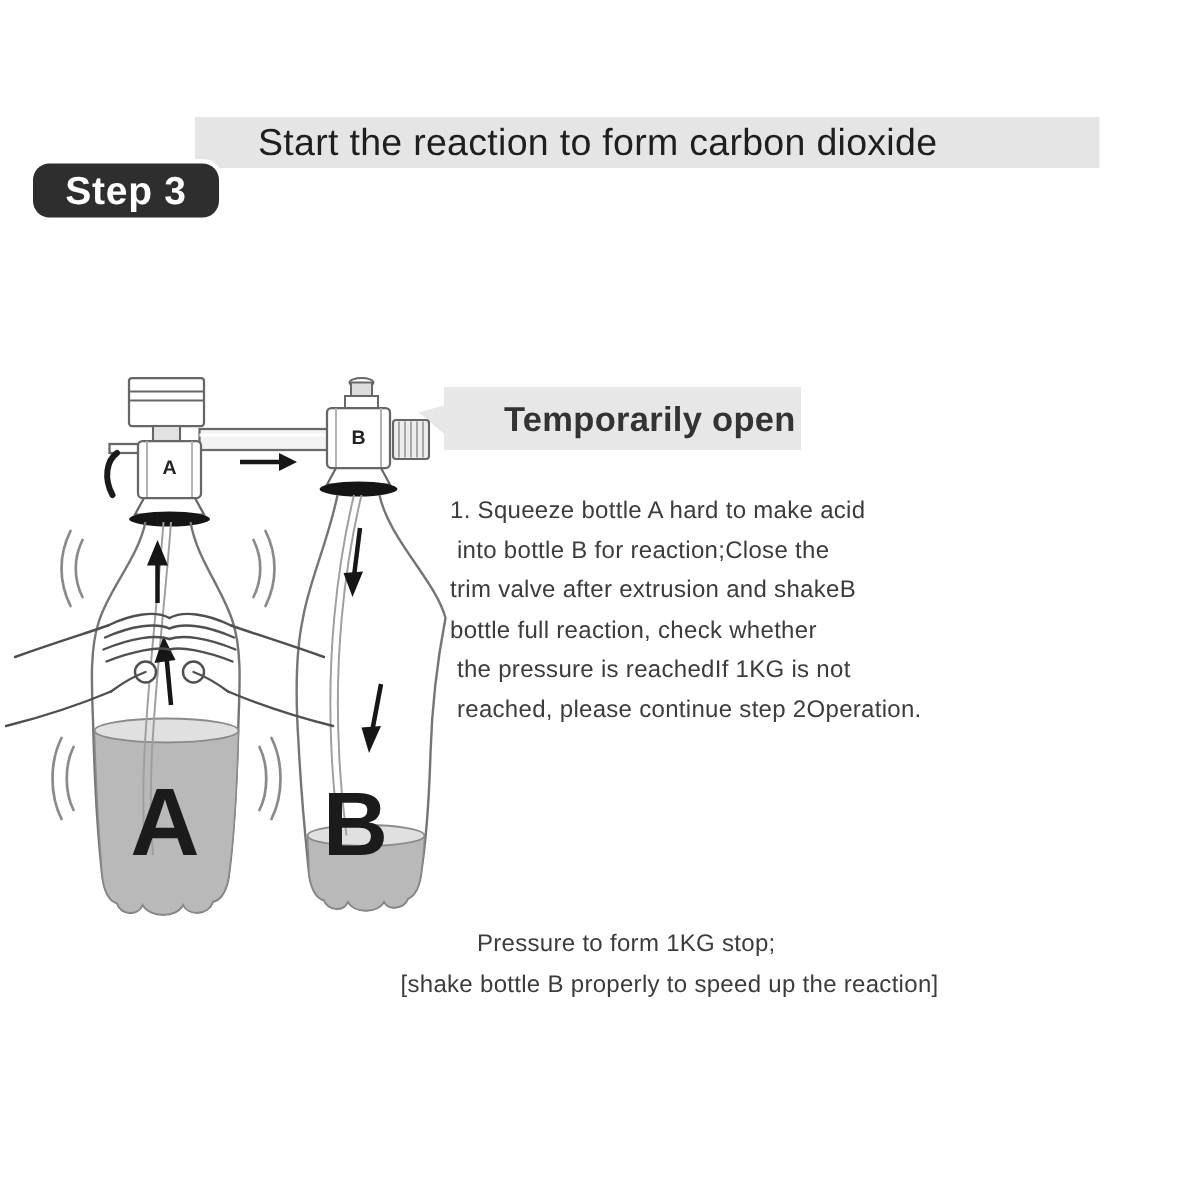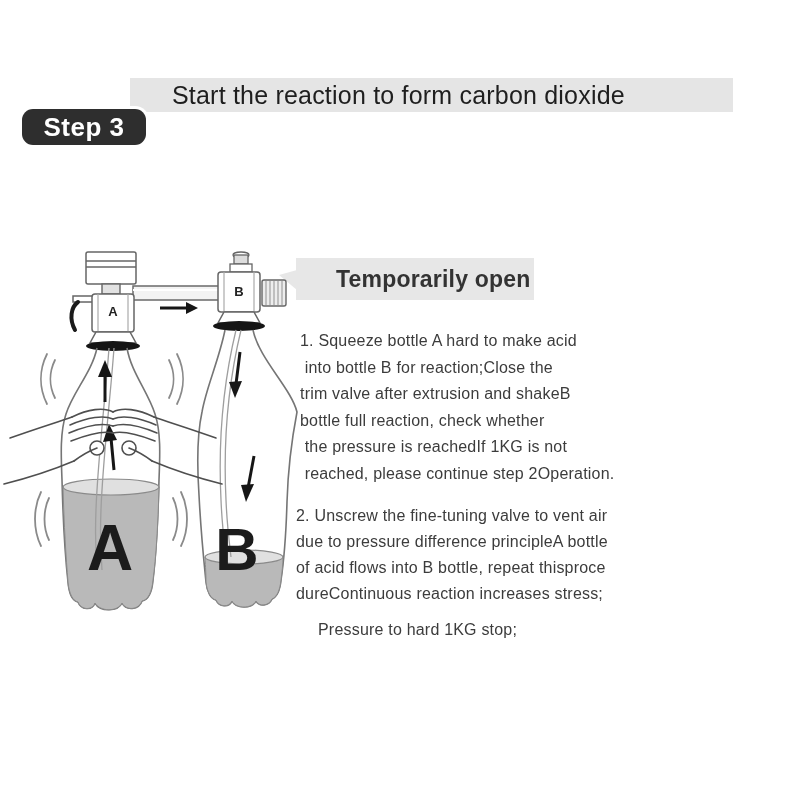--- a/index.html
+++ b/index.html
@@ -184,19 +184,16 @@
       <path class="hand" d="M152,221 C144,215 137,211 129,208"></path>
     </g>
   </svg>
 
   <div class="instr step1">1. Squeeze bottle A hard to make acid
 &nbsp;into bottle B for reaction;Close the
 trim valve after extrusion and shakeB
 bottle full reaction, check whether
 &nbsp;the pressure is reachedIf 1KG is not
 &nbsp;reached, please continue step 2Operation.</div>
-  <div class="instr step2">2. Unscrew the fine-tuning valve to vent air
-due to pressure difference principleA bottle
-of acid flows into B bottle, repeat thisproce
-dureContinuous reaction increases stress;</div>
-  <div class="instr note1">Pressure to hard 1KG stop;</div>
+  <div class="instr note1">Pressure to form 1KG stop;</div>
+  <div class="instr note2">[shake bottle B properly to speed up the reaction]</div>
 
 </div>
 
 </body></html>

